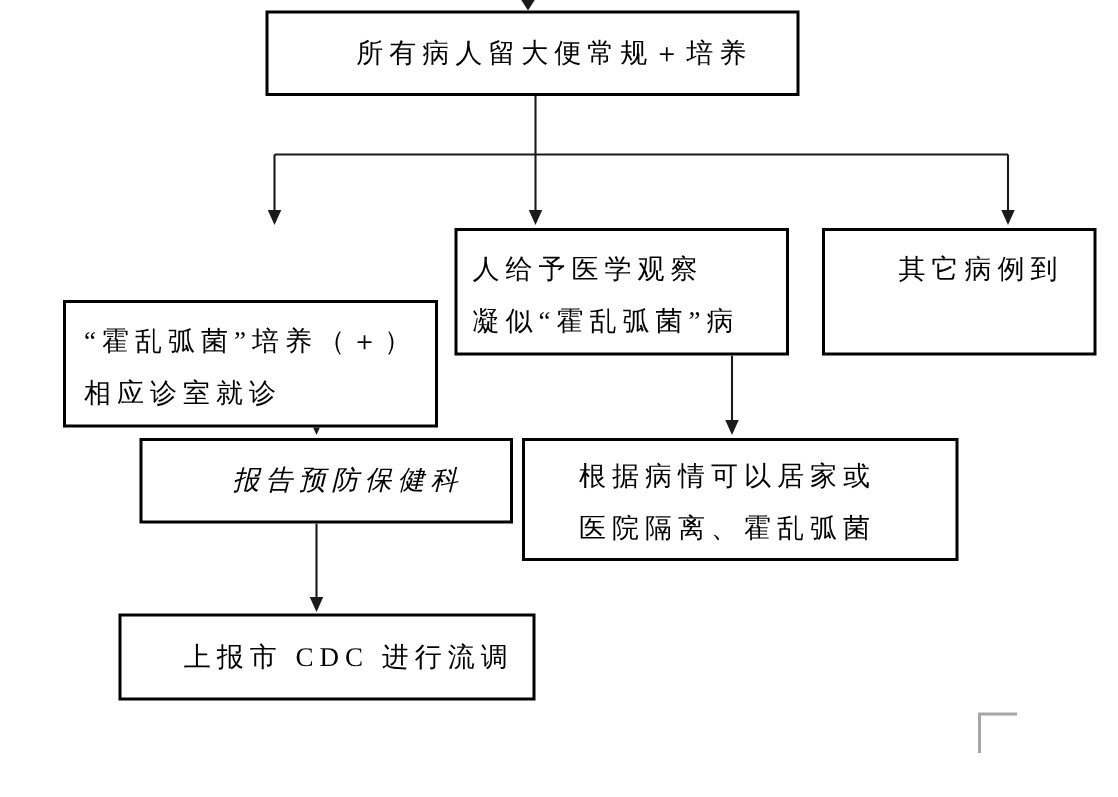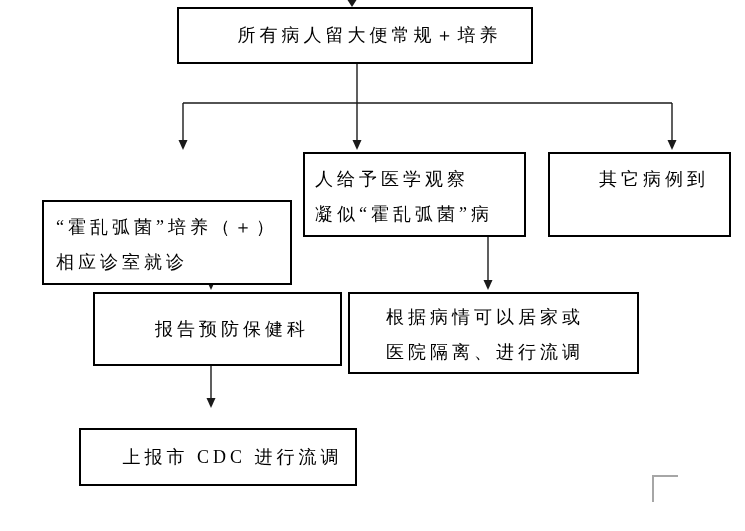--- a/index.html
+++ b/index.html
@@ -36,23 +36,23 @@
   .node .line { display: block; white-space: nowrap; }
   .center-flex {
     display: flex;
     align-items: center;
     justify-content: center;
   }
   .node-top       { left: 177px; top: 7px;   width: 356px; height: 57px; }
   .node-left      { left: 42px;  top: 152px; width: 250px; height: 85px; padding: 8px 0 0 12px; margin-top: 48px; }
   .node-middle    { left: 303px; top: 152px; width: 223px; height: 85px; padding: 8px 0 0 10px; }
   .node-right     { left: 548px; top: 152px; width: 183px; height: 85px; padding-top: 8px; text-align: center; }
-  .node-report    { left: 93px;  top: 292px; width: 249px; height: 74px; }
+  .node-report    { left: 93px;  top: 292px; width: 249px; height: 57px; font-style: italic; }
   .node-observe   { left: 348px; top: 292px; width: 291px; height: 82px; padding: 6px 0 0 36px; }
-  .node-cdc       { left: 79px;  top: 409px; width: 278px; height: 58px; margin-top: 19px; }
+  .node-cdc       { left: 79px;  top: 409px; width: 278px; height: 58px; }
 </style>
 </head>
 <body>
 
 <div class="canvas">
 
   <svg class="connectors" width="745" height="531" viewBox="0 0 745 531" xmlns="http://www.w3.org/2000/svg">
     <g stroke="#1a1a1a" stroke-width="1.4" fill="#1a1a1a">
 
       <g>
@@ -114,20 +114,20 @@
   <div class="node node-right">
     <span class="line">其它病例到</span>
   </div>
 
   <div class="node node-report center-flex">
     <span class="line">报告预防保健科</span>
   </div>
 
   <div class="node node-observe">
     <span class="line">根据病情可以居家或</span>
-    <span class="line">医院隔离、进行流调</span>
+    <span class="line">医院隔离、霍乱弧菌</span>
   </div>
 
   <div class="node node-cdc center-flex">
     <span class="line">上报市 CDC 进行流调</span>
   </div>
 
 </div>
 
 </body></html>

